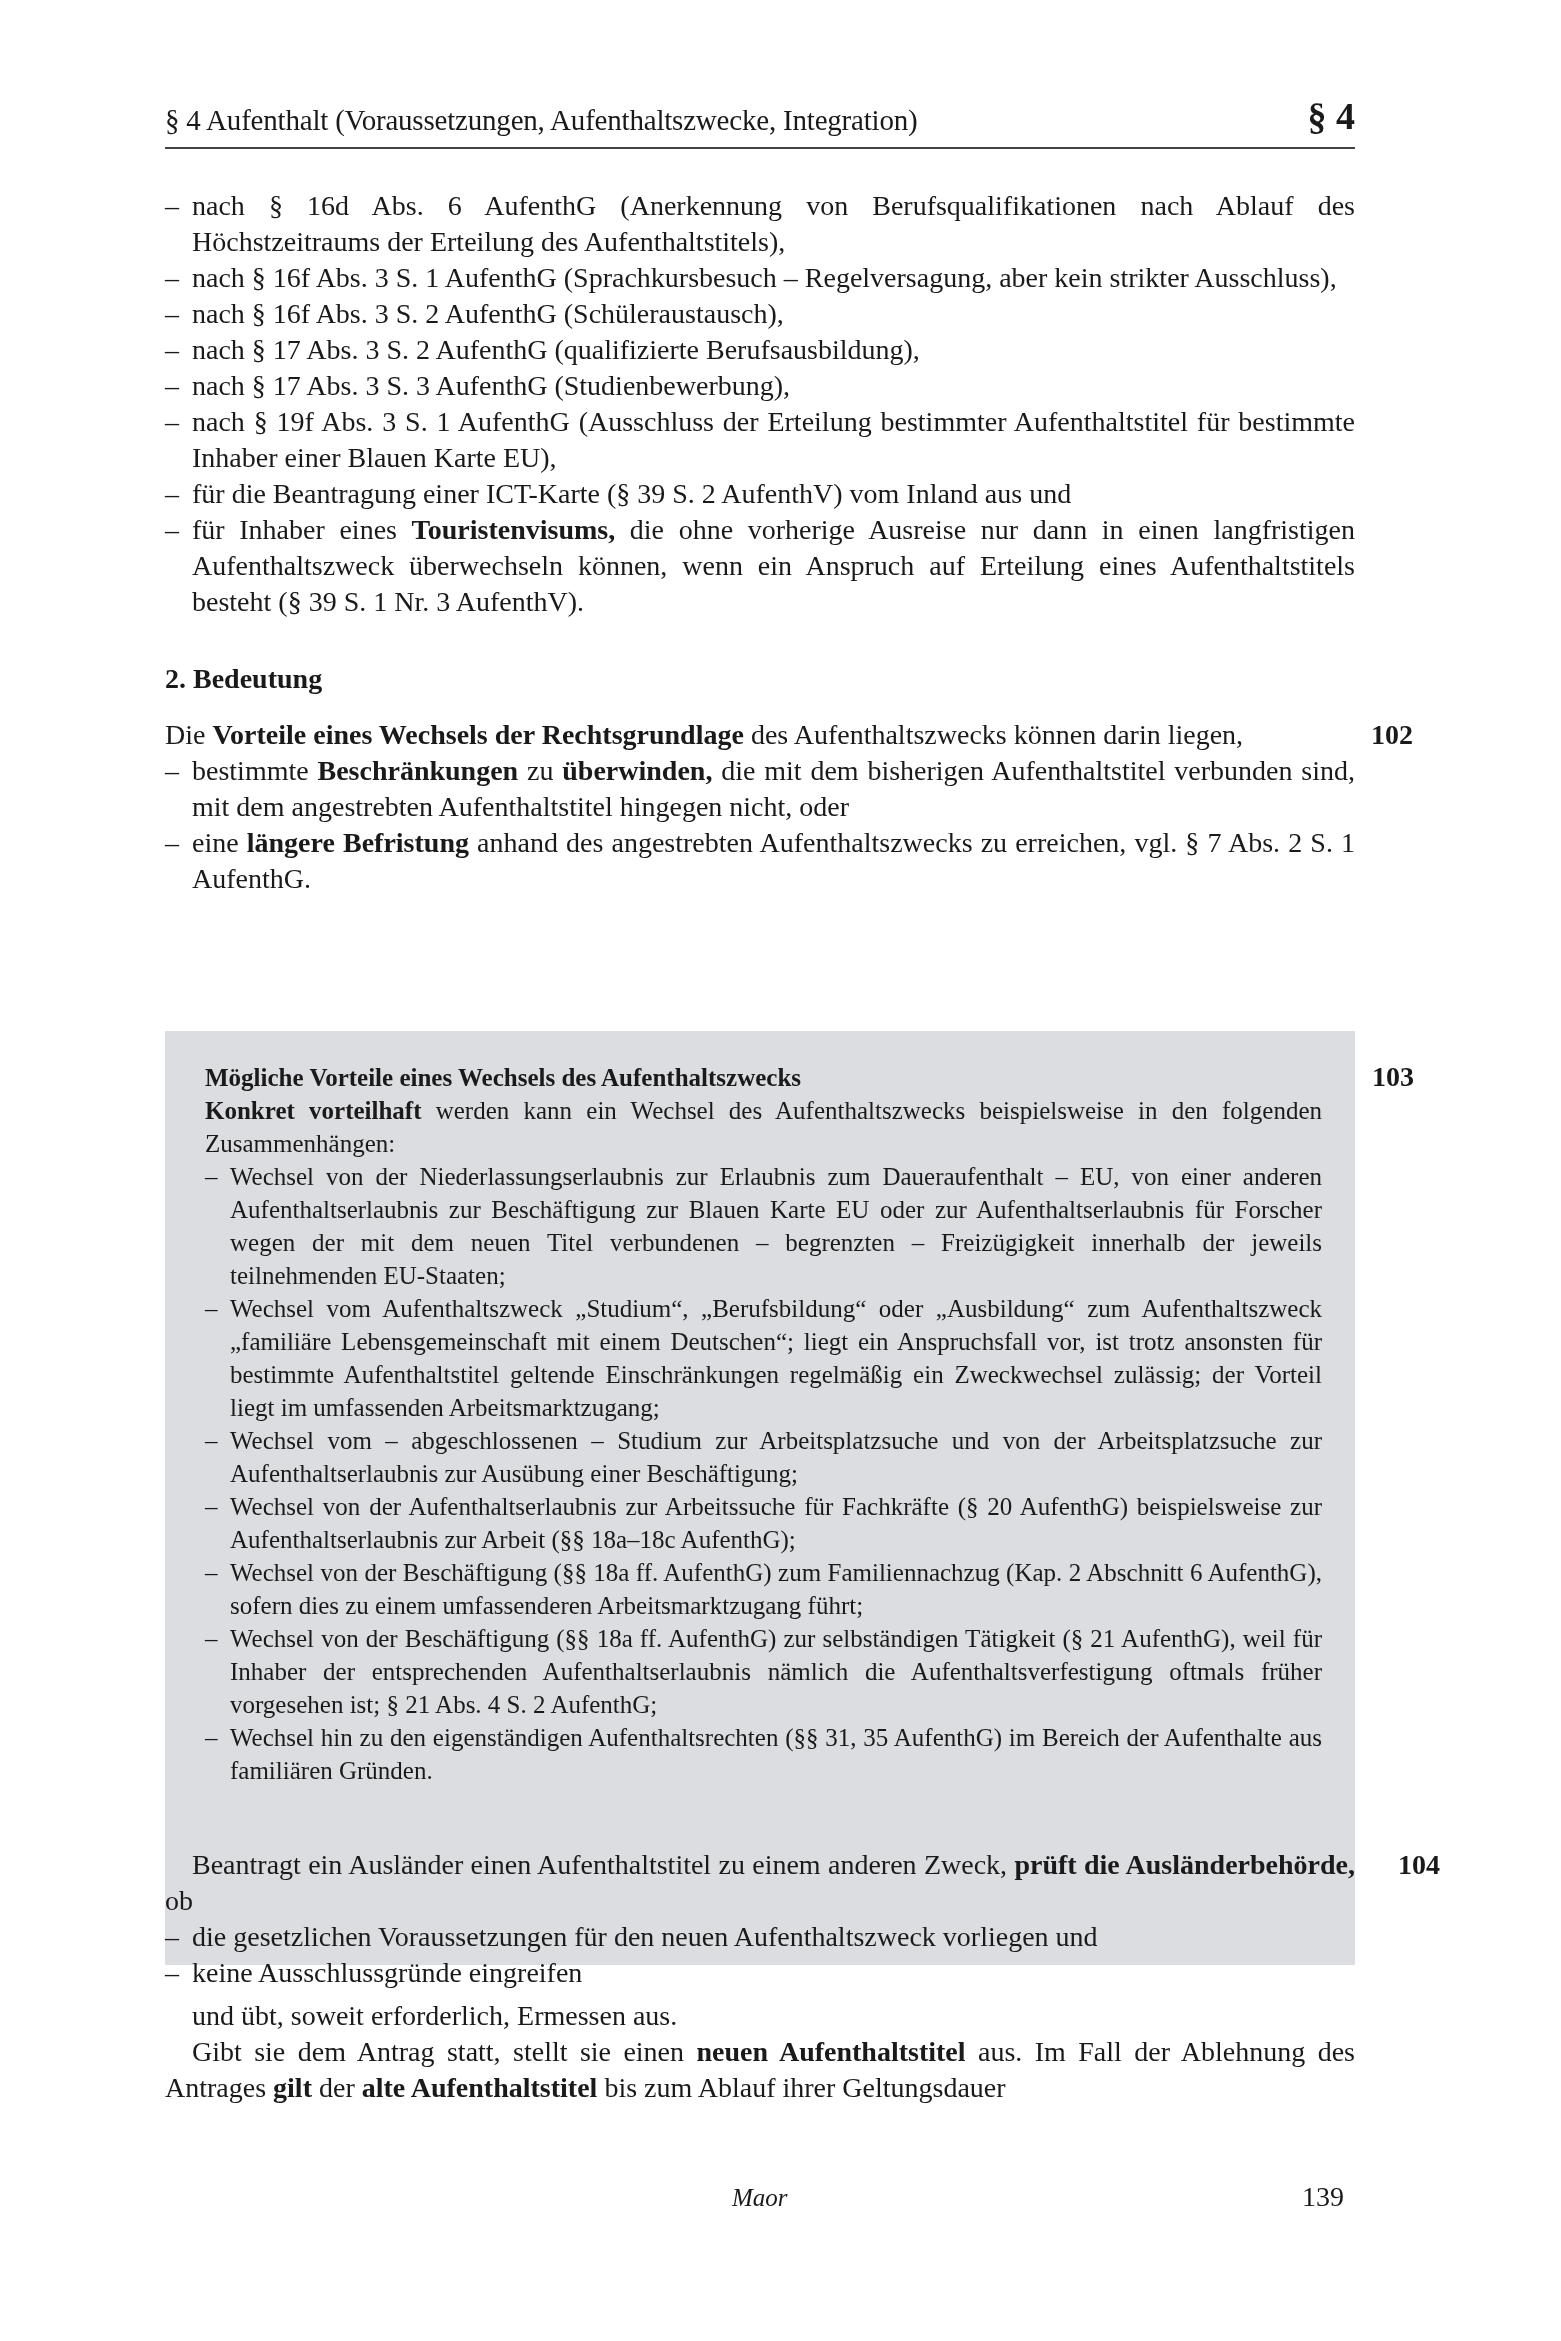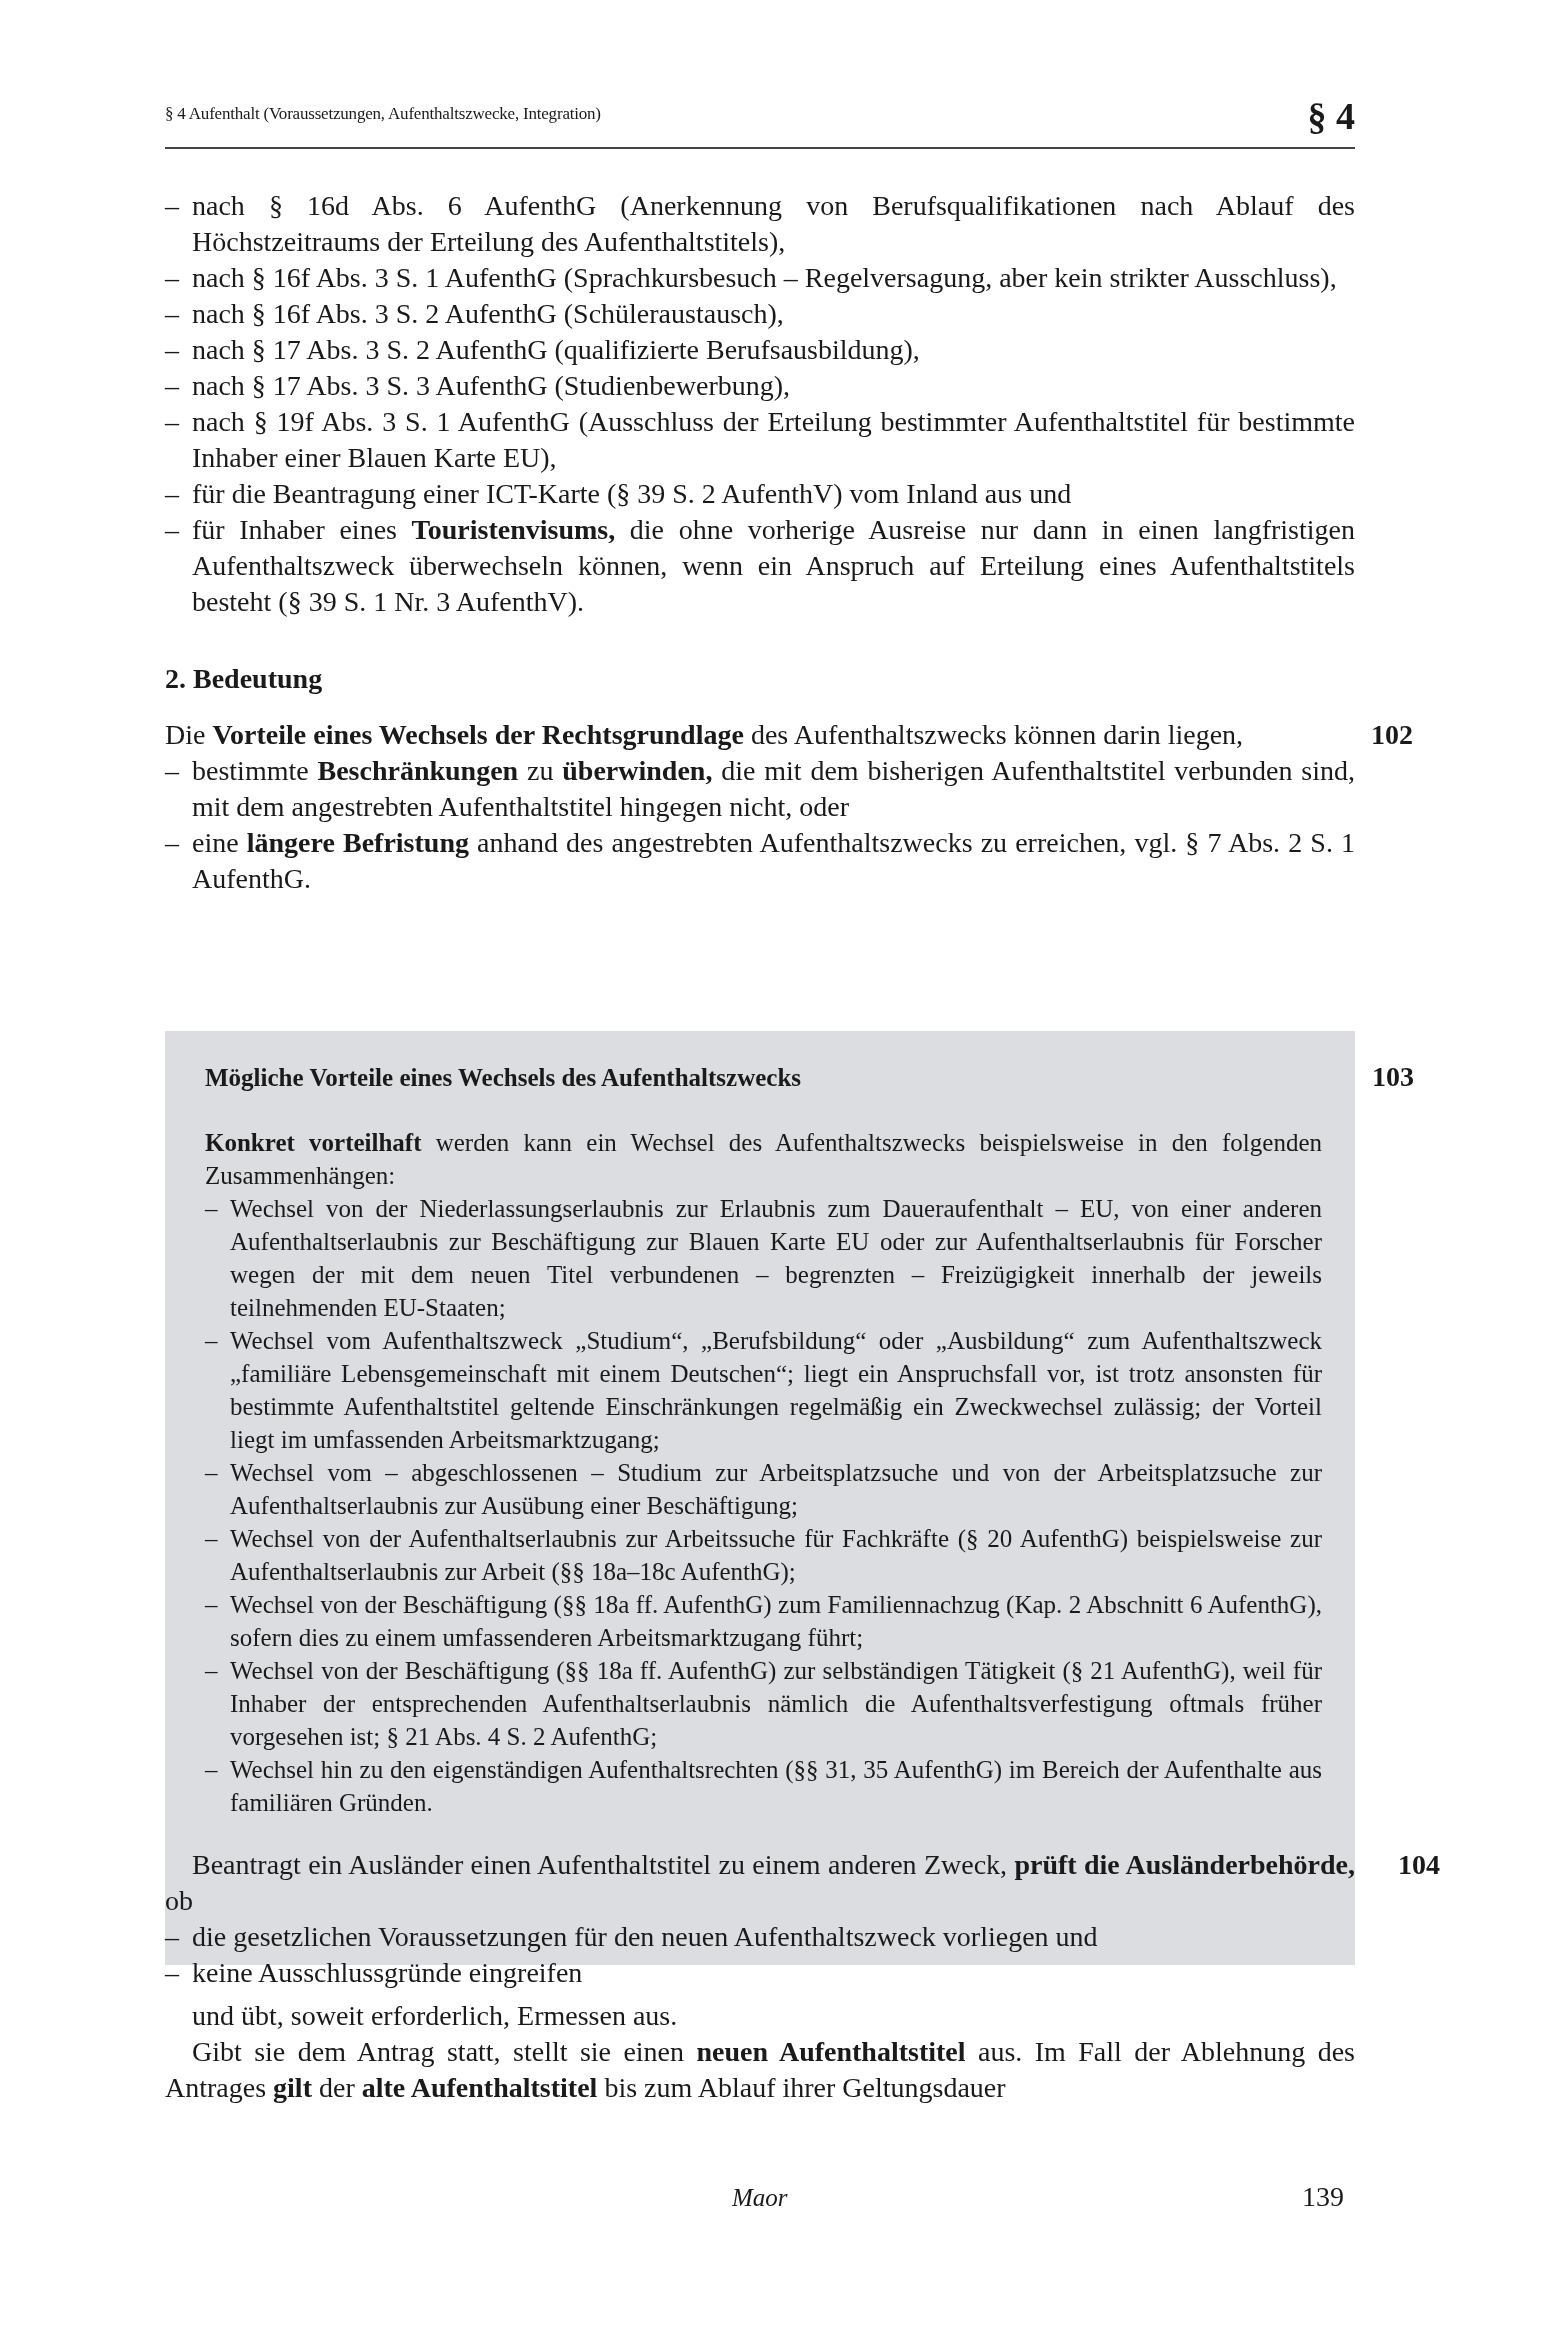--- a/index.html
+++ b/index.html
@@ -5,40 +5,40 @@
   html, body { margin: 0; padding: 0; background: #ffffff; }
   body {
     width: 1561px; height: 2342px; position: relative; overflow: hidden;
     font-family: "Liberation Serif", "DejaVu Serif", serif;
     color: #1a1a1a;
   }
   .running-head {
     position: absolute; left: 165px; top: 97px; width: 1190px; height: 50px;
     border-bottom: 2.5px solid #444;
   }
-  .running-head .title { position: absolute; left: 0; top: 6.6px; font-size: 17px; letter-spacing: -0.2px; }
+  .running-head .title { position: absolute; left: 0; top: 6.6px; font-size: 29px; letter-spacing: -0.2px; }
   .running-head .section { position: absolute; right: 0; top: -3.3px; font-size: 38px; font-weight: bold; }
   .body-text { font-size: 28px; line-height: 36px; }
   .main { position: absolute; left: 165px; top: 188px; width: 1190px; }
   ul.dash { list-style: none; margin: 0; padding: 0; }
   ul.dash li { position: relative; padding-left: 27px; text-align: justify; }
   ul.dash li .dash-mark { position: absolute; left: 0; top: 0; }
   .heading { font-weight: bold; font-size: 28px; margin-top: 41px; margin-bottom: 20px; }
   .para { text-align: justify; position: relative; }
   .margin-num { position: absolute; left: 1206px; font-weight: bold; font-size: 28px; white-space: nowrap; }
   .mt12 { margin-top: 10px; }
   .mt8 { margin-top: 6.6px; }
   b { font-weight: bold; }
   .box {
     position: absolute; left: 165px; top: 1031px; width: 1190px; height: 934px;
     background: #dcdde0;
   }
   .box-inner { position: absolute; left: 40px; top: 30px; width: 1117px; font-size: 25px; line-height: 33px; }
   .box-inner .box-title { font-weight: bold; }
-  .box-inner .para { text-align: justify; margin-top: 32px; }
+  .box-inner .para { text-align: justify; }
   .box-inner ul.dash li { padding-left: 25px; }
   .box-num { position: absolute; left: 1372px; top: 1061px; font-weight: bold; font-size: 28px; }
   .after { position: absolute; left: 165px; top: 1847px; width: 1190px; }
   .indent { text-indent: 27px; }
   .indent-block { padding-left: 27px; }
   .footer-author { position: absolute; left: 732px; top: 2184px; font-style: italic; font-size: 25px; }
   .footer-page { position: absolute; left: 1302px; top: 2181px; font-size: 28px; }
 </style>
 </head>
 <body>

